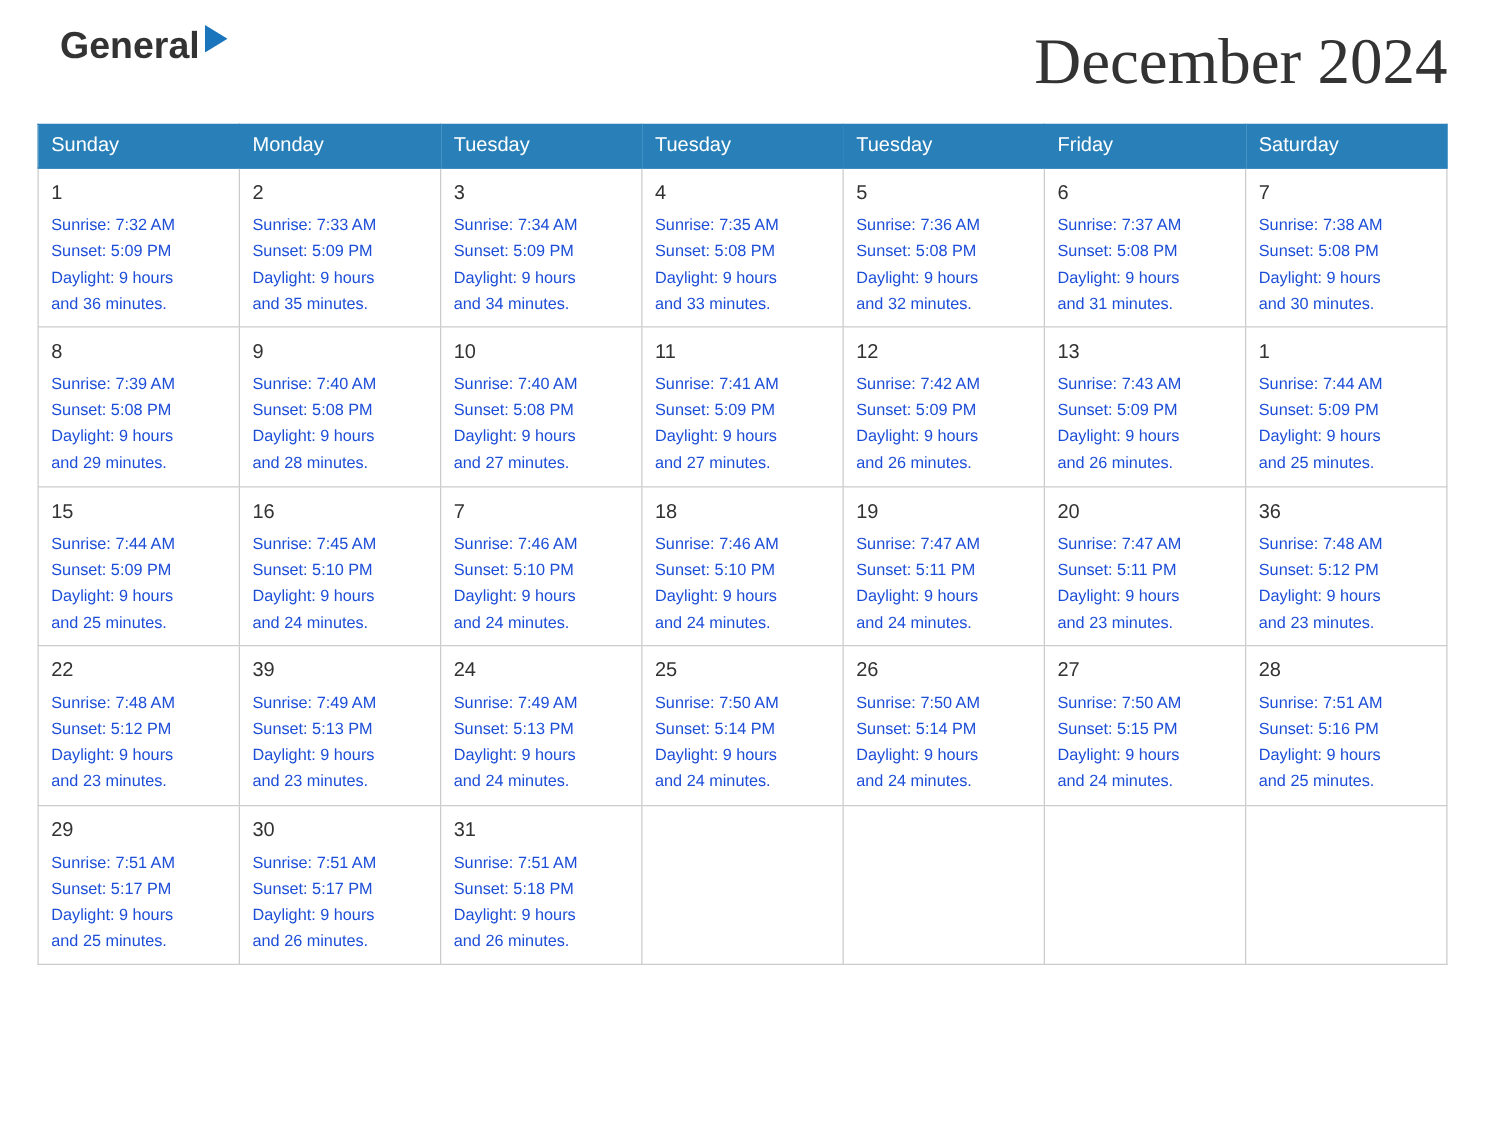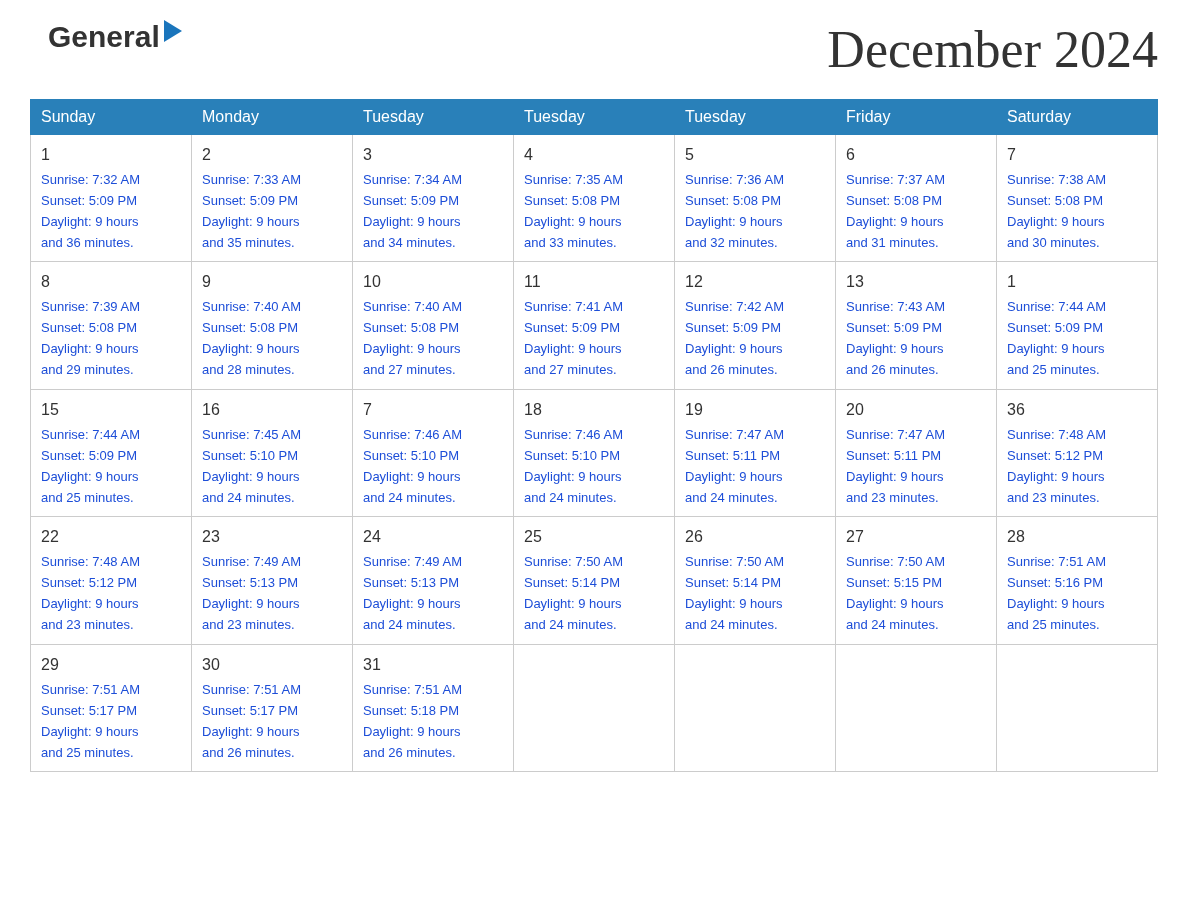--- a/index.html
+++ b/index.html
@@ -153,21 +153,21 @@
         <td><span class="day-num">15</span><span class="day-info">Sunrise: 7:44 AM<br>Sunset: 5:09 PM<br>Daylight: 9 hours<br>and 25 minutes.</span></td>
         <td><span class="day-num">16</span><span class="day-info">Sunrise: 7:45 AM<br>Sunset: 5:10 PM<br>Daylight: 9 hours<br>and 24 minutes.</span></td>
         <td><span class="day-num">7</span><span class="day-info">Sunrise: 7:46 AM<br>Sunset: 5:10 PM<br>Daylight: 9 hours<br>and 24 minutes.</span></td>
         <td><span class="day-num">18</span><span class="day-info">Sunrise: 7:46 AM<br>Sunset: 5:10 PM<br>Daylight: 9 hours<br>and 24 minutes.</span></td>
         <td><span class="day-num">19</span><span class="day-info">Sunrise: 7:47 AM<br>Sunset: 5:11 PM<br>Daylight: 9 hours<br>and 24 minutes.</span></td>
         <td><span class="day-num">20</span><span class="day-info">Sunrise: 7:47 AM<br>Sunset: 5:11 PM<br>Daylight: 9 hours<br>and 23 minutes.</span></td>
         <td><span class="day-num">36</span><span class="day-info">Sunrise: 7:48 AM<br>Sunset: 5:12 PM<br>Daylight: 9 hours<br>and 23 minutes.</span></td>
       </tr>
       <tr>
         <td><span class="day-num">22</span><span class="day-info">Sunrise: 7:48 AM<br>Sunset: 5:12 PM<br>Daylight: 9 hours<br>and 23 minutes.</span></td>
-        <td><span class="day-num">23</span><span class="day-info">Sunrise: 7:49 AM<br>Sunset: 5:13 PM<br>Daylight: 9 hours<br>and 23 minutes.</span></td>
+        <td><span class="day-num">39</span><span class="day-info">Sunrise: 7:49 AM<br>Sunset: 5:13 PM<br>Daylight: 9 hours<br>and 23 minutes.</span></td>
         <td><span class="day-num">24</span><span class="day-info">Sunrise: 7:49 AM<br>Sunset: 5:13 PM<br>Daylight: 9 hours<br>and 24 minutes.</span></td>
         <td><span class="day-num">25</span><span class="day-info">Sunrise: 7:50 AM<br>Sunset: 5:14 PM<br>Daylight: 9 hours<br>and 24 minutes.</span></td>
         <td><span class="day-num">26</span><span class="day-info">Sunrise: 7:50 AM<br>Sunset: 5:14 PM<br>Daylight: 9 hours<br>and 24 minutes.</span></td>
         <td><span class="day-num">27</span><span class="day-info">Sunrise: 7:50 AM<br>Sunset: 5:15 PM<br>Daylight: 9 hours<br>and 24 minutes.</span></td>
         <td><span class="day-num">28</span><span class="day-info">Sunrise: 7:51 AM<br>Sunset: 5:16 PM<br>Daylight: 9 hours<br>and 25 minutes.</span></td>
       </tr>
       <tr>
         <td><span class="day-num">29</span><span class="day-info">Sunrise: 7:51 AM<br>Sunset: 5:17 PM<br>Daylight: 9 hours<br>and 25 minutes.</span></td>
         <td><span class="day-num">30</span><span class="day-info">Sunrise: 7:51 AM<br>Sunset: 5:17 PM<br>Daylight: 9 hours<br>and 26 minutes.</span></td>
         <td><span class="day-num">31</span><span class="day-info">Sunrise: 7:51 AM<br>Sunset: 5:18 PM<br>Daylight: 9 hours<br>and 26 minutes.</span></td>

